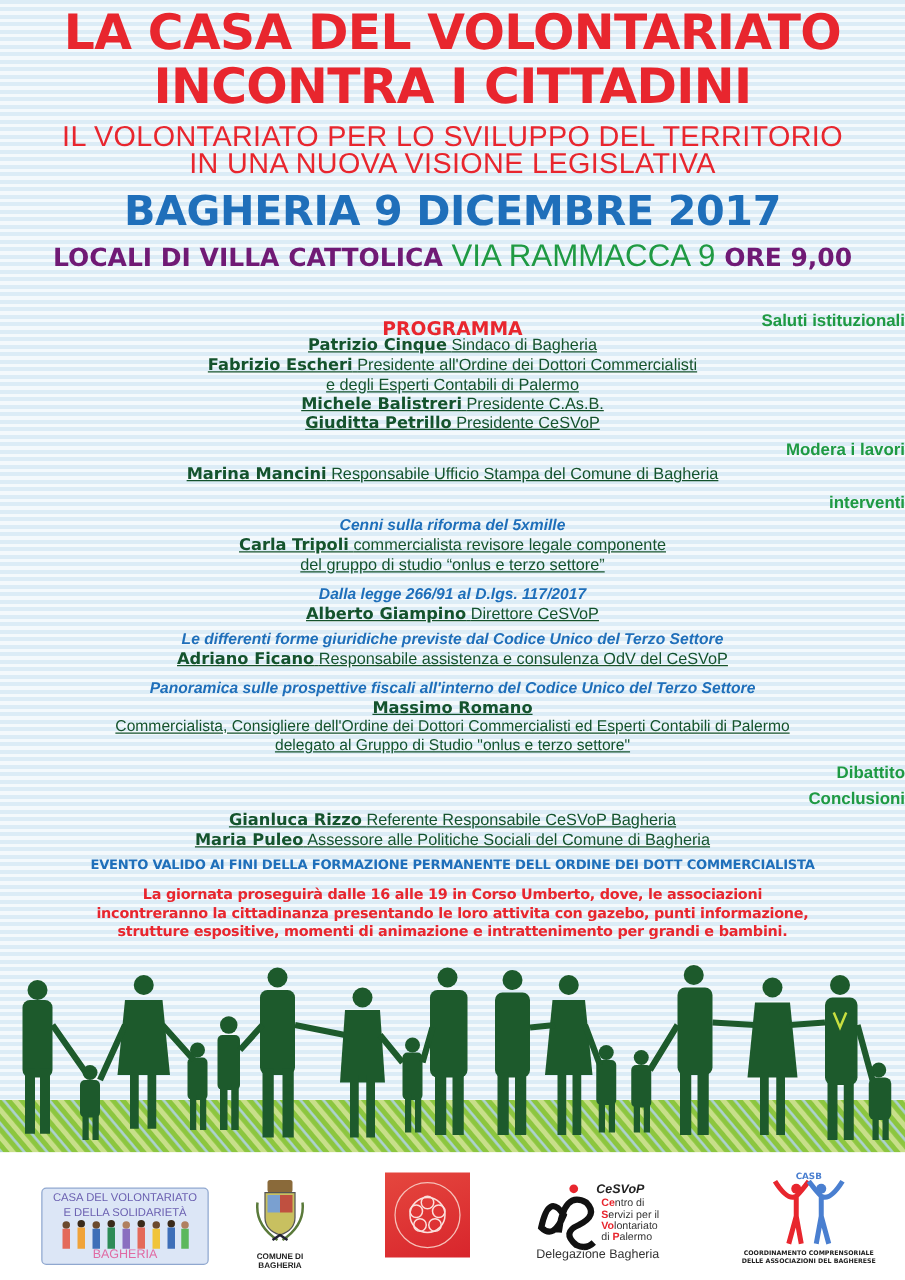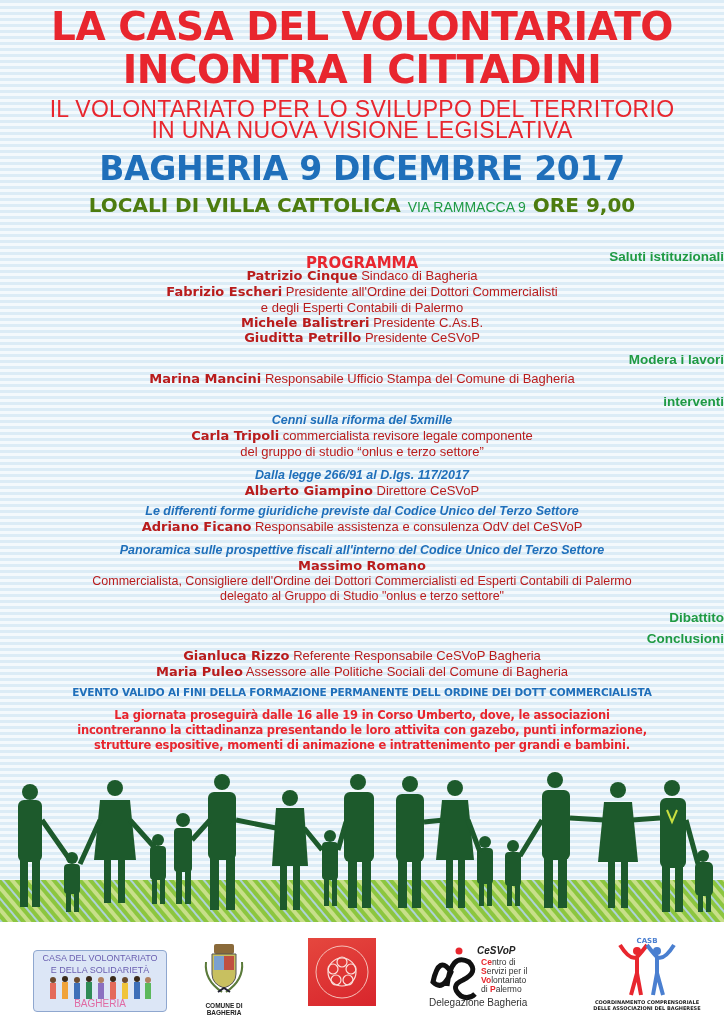--- a/index.html
+++ b/index.html
@@ -13,25 +13,25 @@
     background: repeating-linear-gradient(to bottom, #dcecf6 0px, #dcecf6 3px, #f4f9fc 3px, #f4f9fc 6px);
   }
   .center { position:absolute; left:0; width:724px; text-align:center; white-space:nowrap; }
   .title {
     font-family:"DejaVu Sans", sans-serif; font-weight:bold; color:#e8262e;
     font-size:39px; letter-spacing:-0.5px; line-height:44px;
   }
   .subtitle { color:#e8262e; font-family:"Liberation Sans", sans-serif; font-size:23px; line-height:22px; letter-spacing:0.3px; font-weight:normal; }
   .date { color:#1f6fba; font-weight:bold; font-size:33px; line-height:38px; letter-spacing:-0.3px; }
   .venue { font-size:20px; line-height:24px; font-weight:bold; }
-  .red { color:#4d7c0f; }
-  .venue .street { font-weight:normal; color:#1f9a43; font-family:"Liberation Sans", sans-serif; font-size:14px;margin-top:14px; }
+  .red { color:#701a75; }
+  .venue .street { font-weight:normal; color:#1f9a43; font-family:"Liberation Sans", sans-serif; font-size:25px;margin-top:14px; }
   .program { color:#e8262e; font-weight:bold; font-size:15px;margin-top:28px; }
   .section { color:#1f9a43; font-weight:bold; font-size:13.5px; font-family:"Liberation Sans", sans-serif;text-align:right; }
-  .line { color:#b91c1c; font-size:13px; font-family:"Liberation Sans", sans-serif; line-height:16px; }
+  .line { color:#14532d; font-size:13px; font-family:"Liberation Sans", sans-serif; line-height:16px;text-decoration:underline; }
   .line b { font-family:"DejaVu Sans", sans-serif; font-weight:bold; font-size:13px; }
   .topic { color:#1f6fba; font-style:italic; font-size:12.5px; font-family:"Liberation Sans", sans-serif; font-weight:bold; }
   .notice { color:#1f6fba; font-weight:bold; font-size:10.5px; letter-spacing:-0.2px; }
   .closing { color:#e8262e; font-weight:bold; font-size:11.5px; line-height:14.5px; letter-spacing:-0.2px; }
 
   .scene { position:absolute; left:0; top:760px; width:724px; height:162px; }
   .logos { position:absolute; left:0; top:922px; width:724px; height:102px; background:#fff; }
   .logo { position:absolute; }
   .casa-logo { left:33px; top:950px; width:132px; height:60px; border:1px solid #8fa7cf; border-radius:4px; background:#dce6f6; text-align:center; font-family:"Liberation Sans", sans-serif; }
   .casa-logo .l1 { color:#6a5fb0; font-size:9px; line-height:9px; margin-top:3px; }

